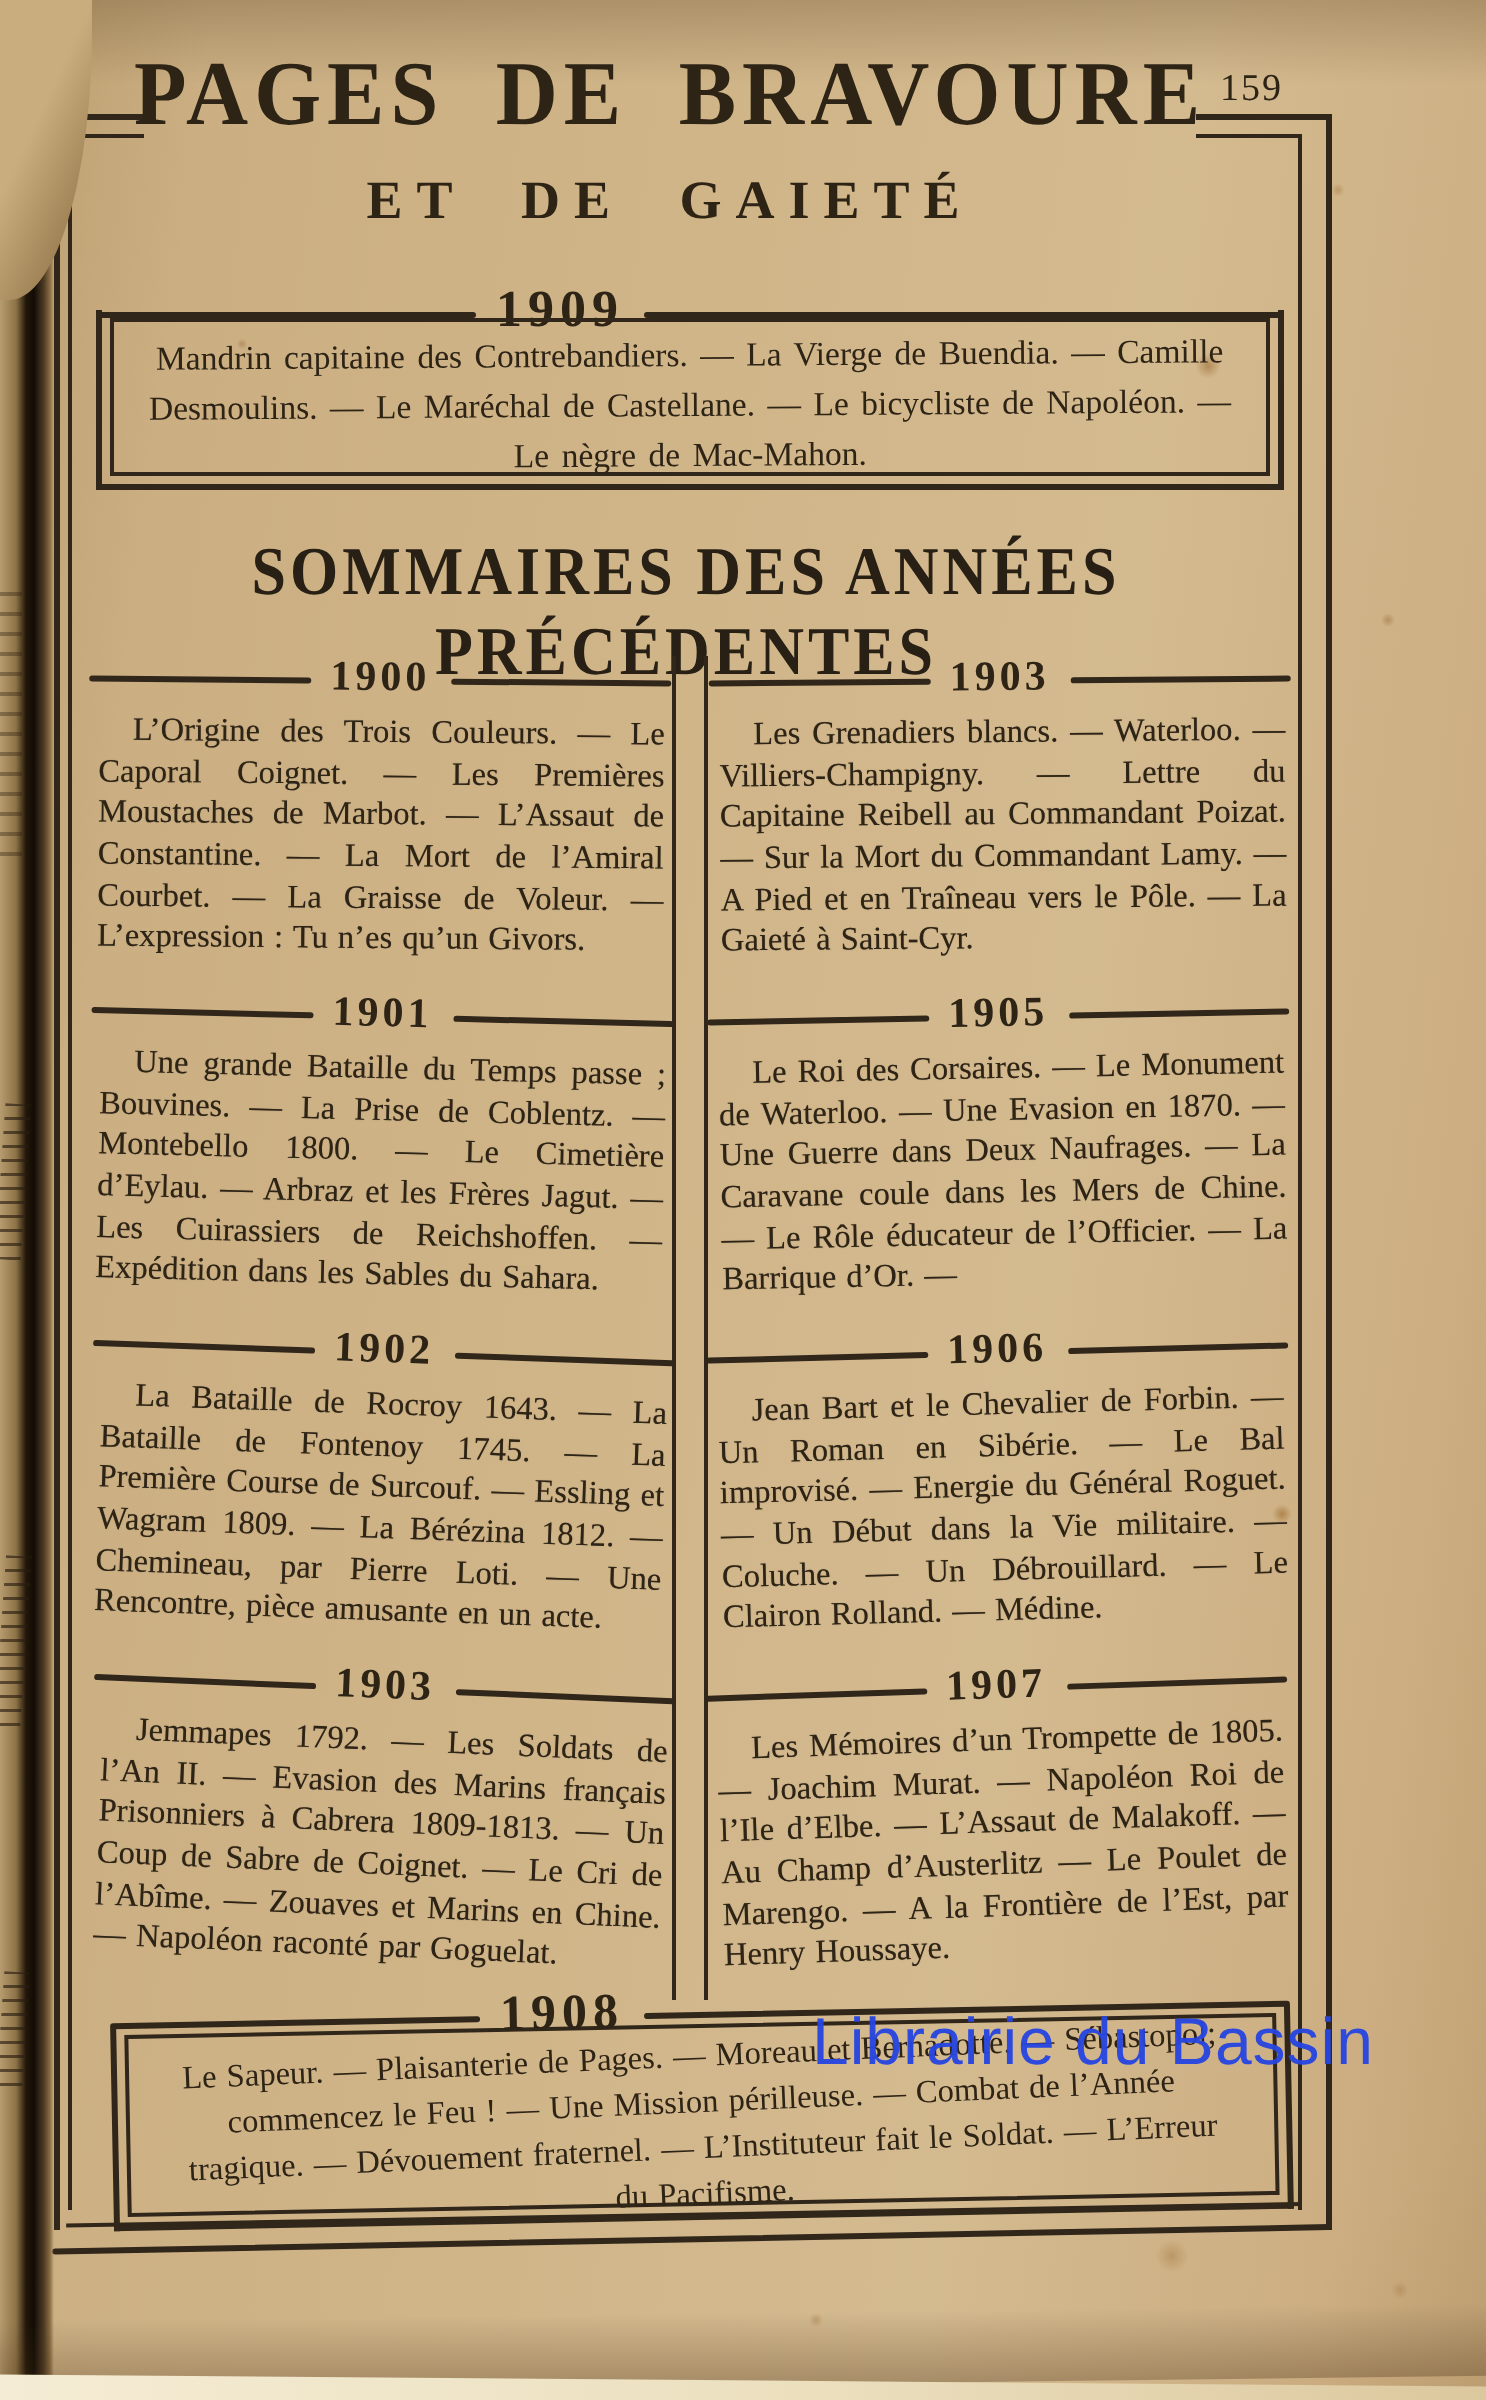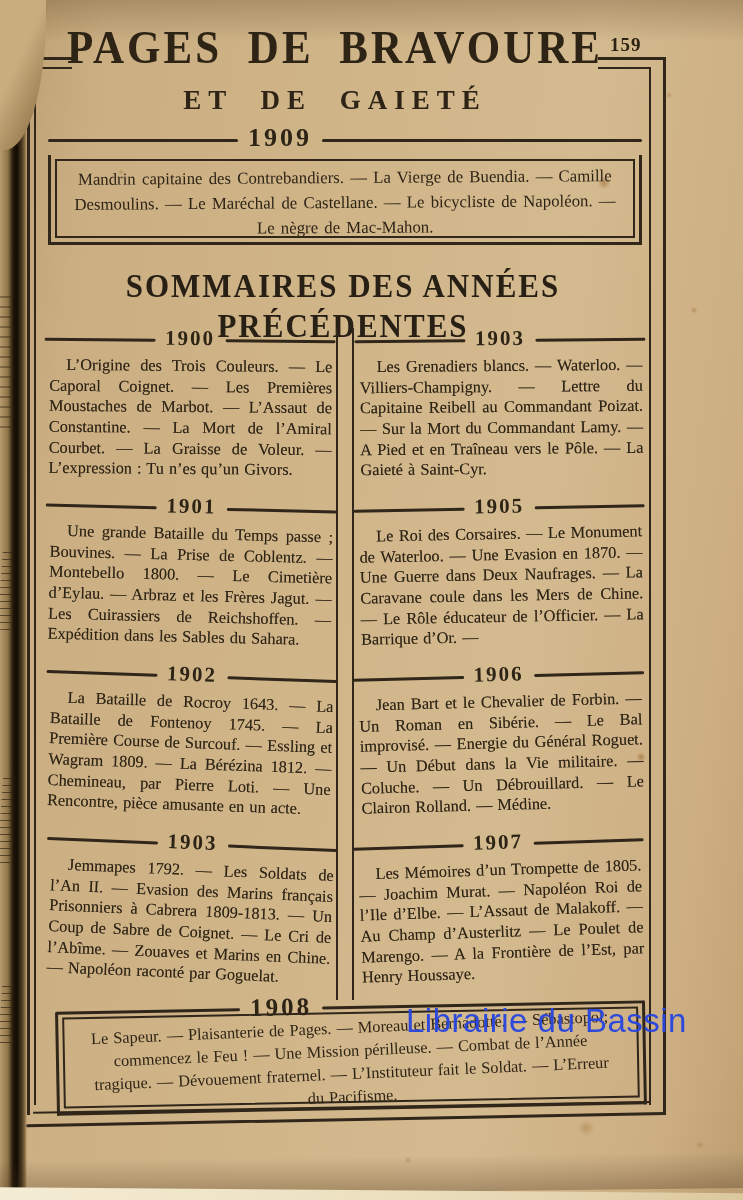--- a/index.html
+++ b/index.html
@@ -47,34 +47,34 @@
   .f-top-inner-left{left:33px;top:67px;width:39px;height:2px;}
   .f-top-outer-right{left:598px;top:57px;width:68px;height:3px;}
   .f-top-inner-right{left:598px;top:67px;width:53px;height:2px;}
   .f-left-outer{left:27px;top:57px;width:3px;height:1058px;}
   .f-left-inner{left:34px;top:67px;width:2px;height:1038px;}
   .f-right-outer{left:663px;top:57px;width:3px;height:1058px;}
   .f-right-inner{left:649px;top:67px;width:2px;height:1038px;}
   .f-bottom-outer{left:26px;top:1112px;width:640px;height:3px;transform:rotate(-1.1deg);transform-origin:right center;border-radius:2px;}
   .f-bottom-inner{left:33px;top:1101px;width:618px;height:2px;transform:rotate(-1deg);transform-origin:right center;}
   
-  .pagenum{position:absolute;left:610px;top:34px;z-index:3;font-size:19px;font-weight:bold;letter-spacing:1px;}
+  .pagenum{position:absolute;left:610px;top:34px;z-index:3;font-size:19px;font-weight:normal;letter-spacing:1px;}
   .title1{position:absolute;left:32px;top:22px;width:606px;z-index:3;text-align:center;
     font-size:43px;line-height:52px;font-weight:bold;letter-spacing:3px;word-spacing:12px;transform:scaleY(1.06);}
   .title2{position:absolute;left:32px;top:80px;width:606px;z-index:3;text-align:center;
     font-size:27px;line-height:40px;font-weight:bold;letter-spacing:7px;word-spacing:14px;}
   
   .year-row{display:flex;align-items:center;gap:10px;height:24px;}
   .year-row .rule{height:3px;background:#30261a;border-radius:2px;flex:1;}
   .year-row .year{font-weight:bold;font-size:21px;letter-spacing:2px;line-height:1;transform:translateY(-2px);}
   
   .box1909{position:absolute;left:48px;top:155px;width:588px;height:87px;z-index:3;
     border:3px solid #30261a;border-top:none;}
   .box1909 .inner{position:absolute;inset:4px;border:2px solid #30261a;}
-  .row1909{position:absolute;left:48px;top:128px;width:594px;z-index:3;}
+  .row1909{position:absolute;left:48px;top:145px;width:594px;z-index:3;}
   .row1909 .rule.left{flex:0 0 190px;}
   .row1909 .year{font-size:26px;letter-spacing:3px;}
   .box1909 p{position:absolute;left:22px;right:22px;top:10px;margin:0;
     font-size:16.8px;line-height:1.5;text-align:center;word-spacing:2px;transform:rotate(-.4deg);}
   
   .sommaires{position:absolute;left:38px;top:270px;width:610px;z-index:3;text-align:center;
     font-size:31px;font-weight:bold;letter-spacing:2px;transform:scaleY(1.1);color:#282015;}
   
   .columns{position:absolute;left:44px;top:328px;width:602px;height:672px;z-index:3;display:flex;}
   .col{display:flex;flex-direction:column;}

